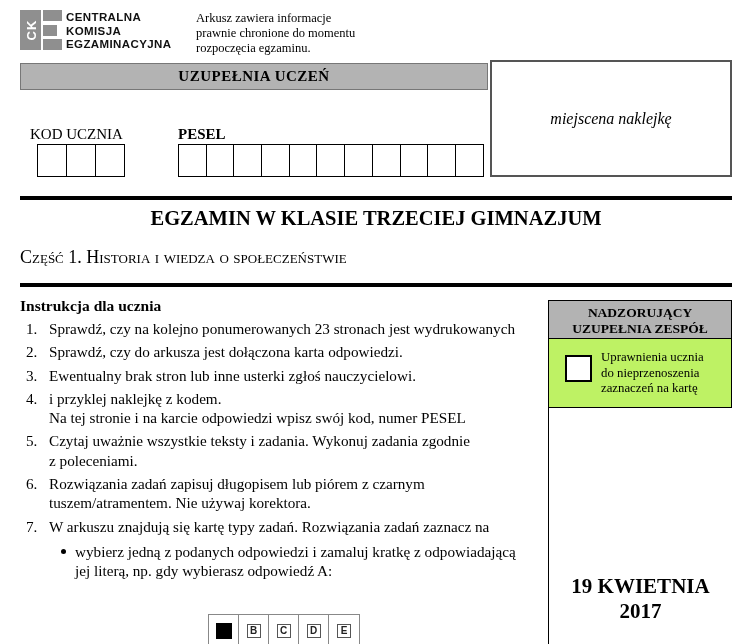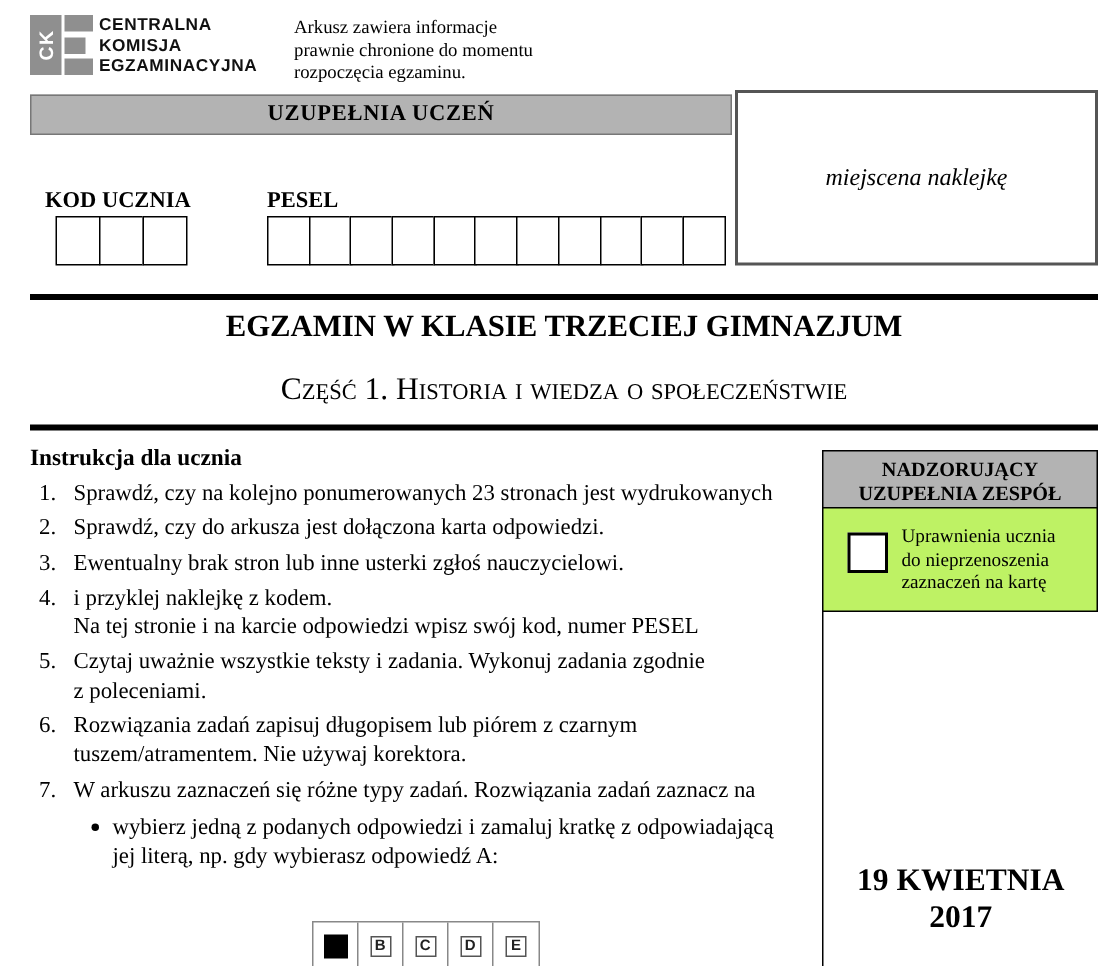--- a/index.html
+++ b/index.html
@@ -18,33 +18,33 @@
   .org-name { left:66px; top:11px; font-family:"Liberation Sans",sans-serif; font-weight:bold;
               font-size:11.5px; line-height:13.5px; letter-spacing:0.4px; color:#111; }
   .notice { left:196px; top:11px; font-size:12.5px; line-height:15px; }
 
   
   .student-bar { left:20px; top:63px; width:468px; height:27px; background:#b3b3b3; border:1px solid #777;
                  text-align:center; font-weight:bold; font-size:15px; line-height:24px; letter-spacing:0.5px; }
   .sticker { left:490px; top:60px; width:242px; height:117px; border:2px solid #555;
              display:flex; flex-direction:row; align-items:center; justify-content:center;
              font-style:italic; font-size:16px; line-height:20px; text-align:center; }
-  .kod-label { left:30px; top:126px; font-weight:bold; font-size:15px; }
+  .kod-label { left:30px; top:126px; font-weight:normal; font-size:15px; }
   .pesel-label { left:178px; top:126px; width:306px; text-align:left; font-weight:bold; font-size:15px; }
   .cells { display:flex; }
   .kod-cells { left:37px; top:144px; width:88px; }
   .pesel-cells { left:178px; top:144px; width:306px; }
   .cell { flex:1; height:33px; border:1.5px solid #000; margin-left:-1.5px; background:#fff; }
   .cell:first-child { margin-left:0; }
 
   
   .rule { left:20px; width:712px; height:3.5px; background:#000; }
   .rule1 { top:196px; } .rule2 { top:283px; }
   .title-main { left:20px; top:207px; width:712px; text-align:center; font-weight:bold; font-size:20.5px; }
-  .title-part { left:20px; top:247px; width:712px; text-align:center; font-size:21px; font-variant:small-caps; }
+  .title-part { left:20px; top:247px; width:712px; font-size:18px; font-variant:small-caps; }
 
   
   .instructions { left:20px; top:297px; width:528px; font-size:15.2px; }
   .instr-head { font-weight:bold; font-size:15.5px; margin-bottom:4px; }
   .item { position:relative; padding-left:29px; margin-bottom:4px; line-height:19.3px; }
   .item .num { position:absolute; left:6px; }
   .ln { display:block; white-space:nowrap; }
   .bullet-item { position:relative; padding-left:55px; margin-top:6px; line-height:19.3px; }
   .bullet-dot { position:absolute; left:41px; top:7px; width:5px; height:5px; background:#000; border-radius:50%; }
 
@@ -148,21 +148,21 @@
     <span class="ln">Czytaj uważnie wszystkie teksty i zadania. Wykonuj zadania zgodnie</span>
     <span class="ln">z poleceniami.</span>
   </div>
   <div class="item">
     <span class="num">6.</span>
     <span class="ln">Rozwiązania zadań zapisuj długopisem lub piórem z czarnym</span>
     <span class="ln">tuszem/atramentem. Nie używaj korektora.</span>
   </div>
   <div class="item">
     <span class="num">7.</span>
-    <span class="ln">W arkuszu zaznaczeń się różne typy zadań. Rozwiązania zadań zaznacz na</span>
+    <span class="ln">W arkuszu znajdują się kartę typy zadań. Rozwiązania zadań zaznacz na</span>
   </div>
   <div class="bullet-item">
     <span class="bullet-dot"></span>
     <span class="ln">wybierz jedną z podanych odpowiedzi i zamaluj kratkę z odpowiadającą</span>
     <span class="ln">jej literą, np. gdy wybierasz odpowiedź A:</span>
   </div>
 </div>
 
 <div class="abs answer-strip">
   <div class="acell">

